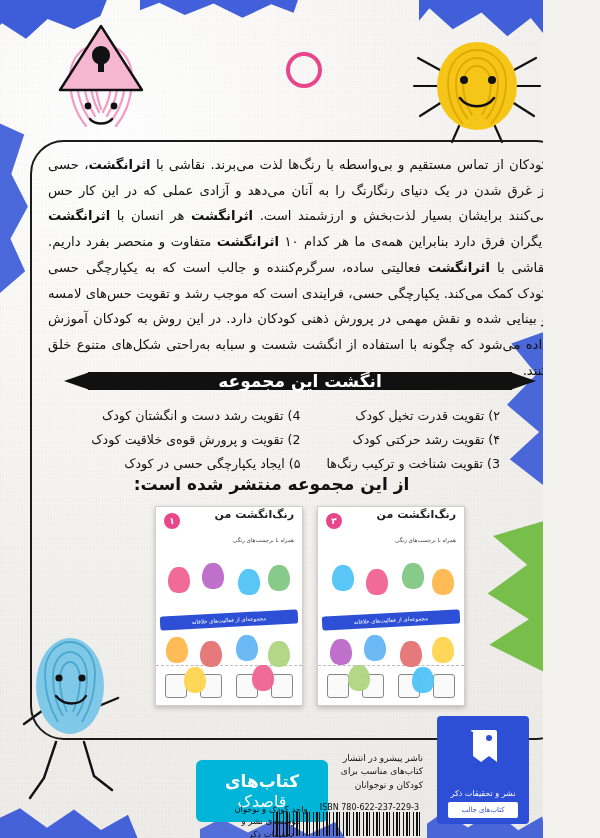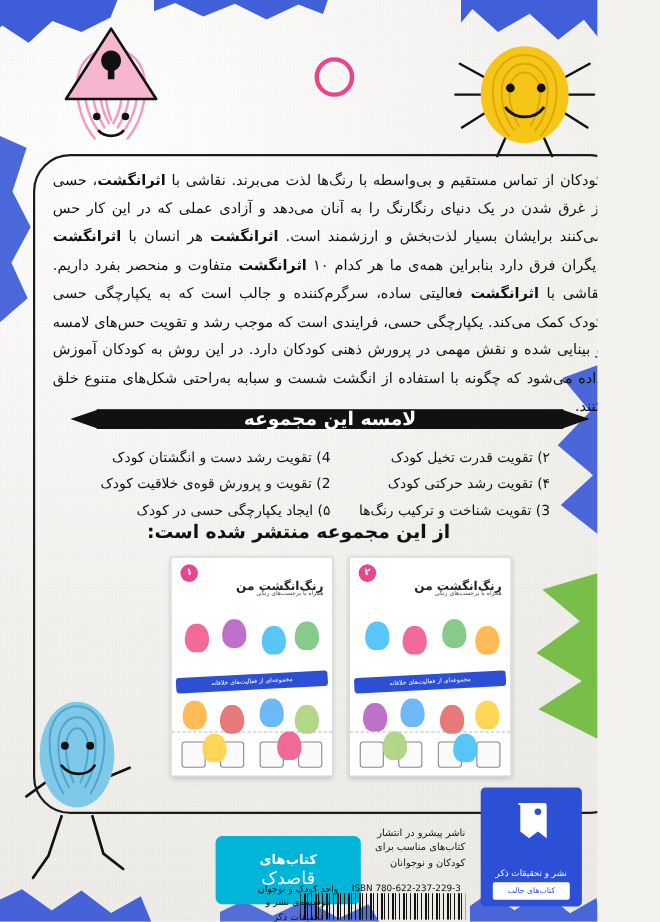--- a/index.html
+++ b/index.html
@@ -176,21 +176,21 @@
     box-shadow: 0 2px 5px rgba(0,0,0,.22);
     position: relative;
     overflow: hidden;
     display: flex; flex-direction: column;
   }
   .cover .ctop {
     height: 54px; position: relative;
     background: #fff;
   }
   .cover .ctitle {
-    position: absolute; right: 8px; top: 19px;
+    position: absolute; right: 8px; top: 1px;
     direction: rtl; text-align: left;
     font-size: 11px; font-weight: bold; color: #222;
     line-height: 1.2;
   }
   .cover .csub {
     position: absolute; right: 8px; top: 30px;
     direction: rtl; font-size: 5.5px; color: #444;
   }
   .cover .cnum {
     position: absolute; left: 8px; top: 6px;
@@ -227,21 +227,21 @@
   
   .logo-ghasedak {
     position: absolute; left: 196px; bottom: 16px;
     width: 132px; height: 62px;
     background: #00b5d8;
     border-radius: 6px;
     display: flex; align-items: center; justify-content: center;
     flex-direction: column;
     color: #fff; direction: rtl;
   }
-  .logo-ghasedak .l1 { font-size: 12px; font-weight: bold; line-height: 1.25; }
+  .logo-ghasedak .l1 { font-size: 17px; font-weight: bold; line-height: 1.25; }
   .logo-ghasedak .l2 { font-size: 16px; font-weight: normal; line-height: 1.2; }
 
   .pub-text {
     position: absolute; right: 120px; bottom: 46px;
     width: 170px; direction: rtl; text-align: right;
     font-size: 9px; line-height: 1.5; color: #111;
   }
   .unit-text {
     position: absolute; left: 196px; bottom: -2px;
     width: 150px; direction: rtl; text-align: center;
@@ -369,21 +369,21 @@
   </div>
 
   <div class="circle-pink"></div>
 
   <div class="frame"></div>
 
   <div class="body-text">کودکان از تماس مستقیم و بی‌واسطه با رنگ‌ها لذت می‌برند. نقاشی با <b>اثرانگشت</b>، حسی از غرق شدن در یک دنیای رنگارنگ را به آنان می‌دهد و آزادی عملی که در این کار حس می‌کنند برایشان بسیار لذت‌بخش و ارزشمند است. <b>اثرانگشت</b> هر انسان با <b>اثرانگشت</b> دیگران فرق دارد بنابراین همه‌ی ما هر کدام ۱۰ <b>اثرانگشت</b> متفاوت و منحصر بفرد داریم. نقاشی با <b>اثرانگشت</b> فعالیتی ساده، سرگرم‌کننده و جالب است که به یکپارچگی حسی کودک کمک می‌کند. یکپارچگی حسی، فرایندی است که موجب رشد و تقویت حس‌های لامسه و بینایی شده و نقش مهمی در پرورش ذهنی کودکان دارد. در این روش به کودکان آموزش داده می‌شود که چگونه با استفاده از انگشت شست و سبابه به‌راحتی شکل‌های متنوع خلق کنند.</div>
 
   <div class="goals-banner">
     <div class="bar"></div>
-    <div class="goals-title">لامسه این مجموعه</div>
+    <div class="goals-title">انگشت این مجموعه</div>
   </div>
 
   <div class="goals-list">
     <div class="goal-item">۲) تقویت قدرت تخیل کودک</div>
     <div class="goal-item">4) تقویت رشد دست و انگشتان کودک</div>
     <div class="goal-item">۴) تقویت رشد حرکتی کودک</div>
     <div class="goal-item">2) تقویت و پرورش قوه‌ی خلاقیت کودک</div>
     <div class="goal-item">3) تقویت شناخت و ترکیب رنگ‌ها</div>
     <div class="goal-item">۵) ایجاد یکپارچگی حسی در کودک</div>
   </div>

